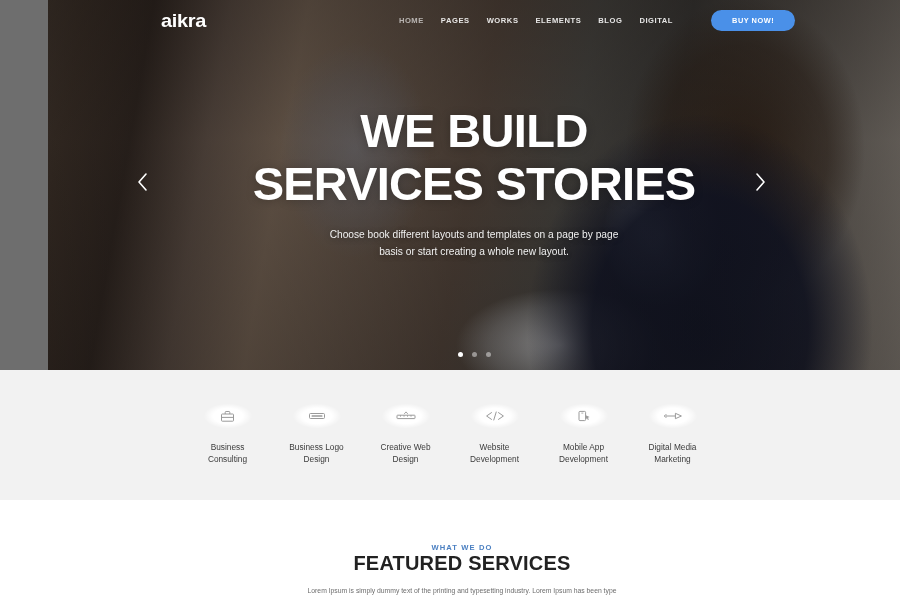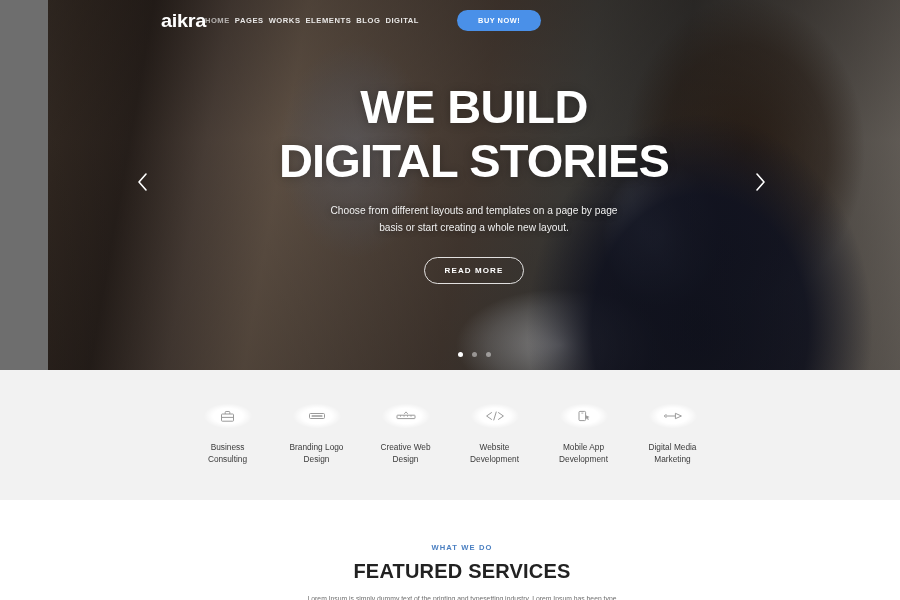--- a/index.html
+++ b/index.html
@@ -94,21 +94,22 @@
     user-select: none;
   }
   .logo .logo-a {
     display: inline-block;
     transform: scaleX(1.05);
   }
 
   .main-nav {
     display: flex;
     align-items: center;
-    gap: 5px;
+    gap: 17px;
+    margin-left: 194px;
   }
   .nav-link {
     color: rgba(255,255,255,0.88);
     font-size: 7.6px;
     font-weight: bold;
     letter-spacing: 0.55px;
     text-decoration: none;
     white-space: nowrap;
   }
   .nav-link.is-active { color: rgba(255,255,255,0.62); }
@@ -270,21 +271,20 @@
     align-items: center;
     padding-top: 43px;
   }
   .featured-eyebrow {
     color: #4a7fc1;
     font-size: 7.6px;
     font-weight: bold;
     letter-spacing: 1.1px;
   }
   .featured-title {
-    margin-top: 8px;
     color: #222222;
     font-size: 20px;
     font-weight: bold;
     letter-spacing: 0.2px;
   }
   .featured-desc {
     margin-top: 10px;
     max-width: 330px;
     text-align: center;
     color: #6d6d6d;
@@ -317,24 +317,23 @@
       <a class="nav-link" href="#">BLOG</a>
       <a class="nav-link" href="#">DIGITAL</a>
     </nav>
 
     <button class="buy-btn">BUY NOW!</button>
   </header>
 
   <div class="hero-content">
     <h1 class="hero-title">
       <span class="line1">WE BUILD</span><br>
-      <span class="line2">DIGITAL STORIES</span>
+      <span class="line2">SERVICES STORIES</span>
     </h1>
-    <p class="hero-sub">Choose from different layouts and templates on a page by page basis or start creating a whole new layout.</p>
-    <button class="read-more">READ MORE</button>
+    <p class="hero-sub">Choose book different layouts and templates on a page by page basis or start creating a whole new layout.</p>
   </div>
 
   <div class="slider-arrow prev">
     <svg width="13" height="20" viewBox="0 0 13 20" aria-hidden="true">
       <path d="M10 2 L3 10 L10 18" fill="none" stroke="#ffffff" stroke-width="1.6" stroke-linecap="round" stroke-linejoin="round"></path>
     </svg>
   </div>
   <div class="slider-arrow next">
     <svg width="13" height="20" viewBox="0 0 13 20" aria-hidden="true">
       <path d="M3 2 L10 10 L3 18" fill="none" stroke="#ffffff" stroke-width="1.6" stroke-linecap="round" stroke-linejoin="round"></path>
@@ -361,21 +360,21 @@
 Consulting</span>
     </div>
 
     <div class="service-item">
       <span class="service-icon-wrap">
         <svg width="18" height="14" viewBox="0 0 18 14" aria-hidden="true">
           <rect x="1.5" y="4.5" width="15" height="5" rx="1" fill="none" stroke="#9a9a9a" stroke-width="1"></rect>
           <rect x="3.6" y="6.2" width="10.8" height="1.6" rx="0.4" fill="#9a9a9a"></rect>
         </svg>
       </span>
-      <span class="service-label">Branding Logo
+      <span class="service-label">Business Logo
 Design</span>
     </div>
 
     <div class="service-item">
       <span class="service-icon-wrap">
         <svg width="22" height="14" viewBox="0 0 22 14" aria-hidden="true">
           <rect x="2" y="6.2" width="18" height="3.4" rx="0.6" fill="none" stroke="#9a9a9a" stroke-width="1"></rect>
           <line x1="5.5" y1="6.2" x2="5.5" y2="7.7" stroke="#9a9a9a" stroke-width="0.9"></line>
           <line x1="9" y1="6.2" x2="9" y2="7.7" stroke="#9a9a9a" stroke-width="0.9"></line>
           <line x1="12.5" y1="6.2" x2="12.5" y2="7.7" stroke="#9a9a9a" stroke-width="0.9"></line>

